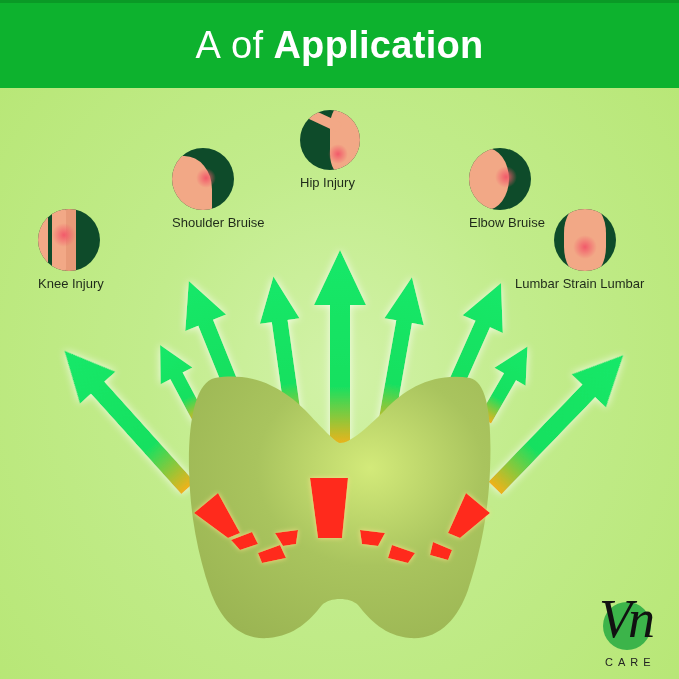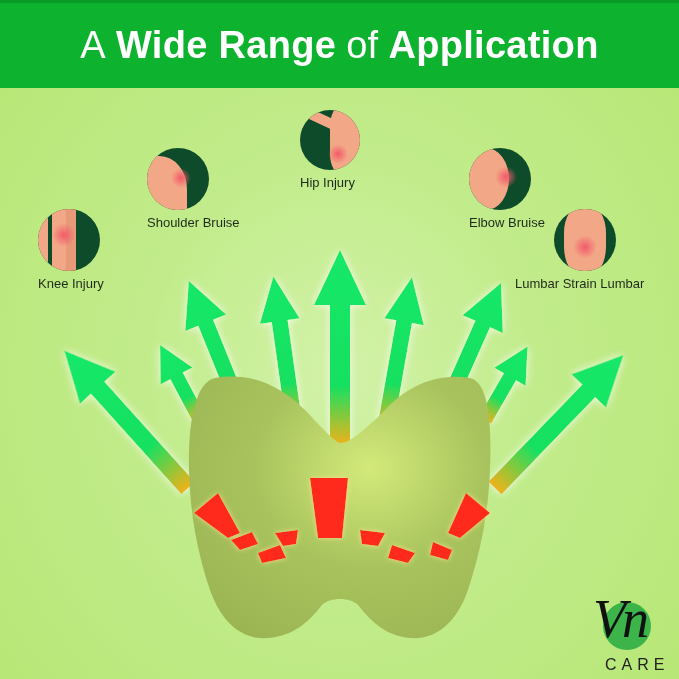--- a/index.html
+++ b/index.html
@@ -16,21 +16,20 @@
   .skin{position:absolute;background:#f2a886;}
   .spot{position:absolute;border-radius:50%;background:radial-gradient(circle,#f25a6a 0%,rgba(242,90,106,0) 70%);}
   .logo{position:absolute;left:593px;top:582px;width:70px;height:90px;}
   svg{position:absolute;left:0;top:0;}
 </style>
 </head>
 <body>
 
 <div class="banner">
   <span class="n">A</span>
-  <span class="b">Wide Range</span>
   <span class="n">of</span>
   <span class="b">Application</span>
 </div>
 
 <svg width="679" height="679" viewBox="0 0 679 679">
   <defs>
     <linearGradient id="ag" x1="0" y1="0" x2="0" y2="1">
       <stop offset="0" stop-color="#12e868"></stop>
       <stop offset="0.7" stop-color="#18e060"></stop>
       <stop offset="1" stop-color="#f0b21a"></stop>
@@ -109,21 +108,21 @@
 <div class="injury" style="left:38px;top:209px;">
   <div class="circle">
     <div class="skin" style="left:14px;top:-4px;width:14px;height:70px;border-radius:6px;"></div>
     <div class="skin" style="left:0;top:0;width:10px;height:62px;"></div>
     <div class="skin" style="left:28px;top:0;width:10px;height:62px;background:#e89a78;"></div>
     <div class="spot" style="left:14px;top:14px;width:24px;height:24px;"></div>
   </div>
   <div class="lbl">Knee Injury</div>
 </div>
 
-<div class="injury" style="left:147px;top:148px;">
+<div class="injury" style="left:172px;top:148px;">
   <div class="circle">
     <div class="skin" style="left:-10px;top:8px;width:50px;height:60px;border-radius:40% 55% 0 0;"></div>
     <div class="spot" style="left:24px;top:20px;width:20px;height:20px;"></div>
   </div>
   <div class="lbl">Shoulder Bruise</div>
 </div>
 
 <div class="injury" style="left:300px;top:110px;">
   <div class="circle" style="width:60px;height:60px;">
     <div class="skin" style="left:30px;top:-5px;width:40px;height:70px;border-radius:30% 0 0 30%;"></div>
@@ -144,15 +143,15 @@
 <div class="injury" style="left:515px;top:209px;">
   <div class="circle" style="margin-left:39px;">
     <div class="skin" style="left:10px;top:-4px;width:42px;height:70px;border-radius:40%;"></div>
     <div class="spot" style="left:19px;top:26px;width:24px;height:24px;"></div>
   </div>
   <div class="lbl">Lumbar Strain Lumbar</div>
 </div>
 
 <div class="logo">
   <div style="position:absolute;left:10px;top:20px;width:48px;height:48px;border-radius:50%;background:#3cb44a;"></div>
-  <div style="position:absolute;left:0;top:6px;font-family:'Liberation Serif',serif;font-style:italic;font-size:54px;color:#111;letter-spacing:-4px;">Vn</div>
-  <div style="position:absolute;left:12px;top:74px;font-size:16px;letter-spacing:5px;color:#222;">CARE</div>
+  <div style="position:absolute;left:6px;top:6px;font-family:'Liberation Serif',serif;font-style:italic;font-size:54px;color:#111;letter-spacing:-4px;">Vn</div>
+  <div style="position:absolute;left:12px;top:74px;font-size:11px;letter-spacing:5px;color:#222;">CARE</div>
 </div>
 
 </body></html>

